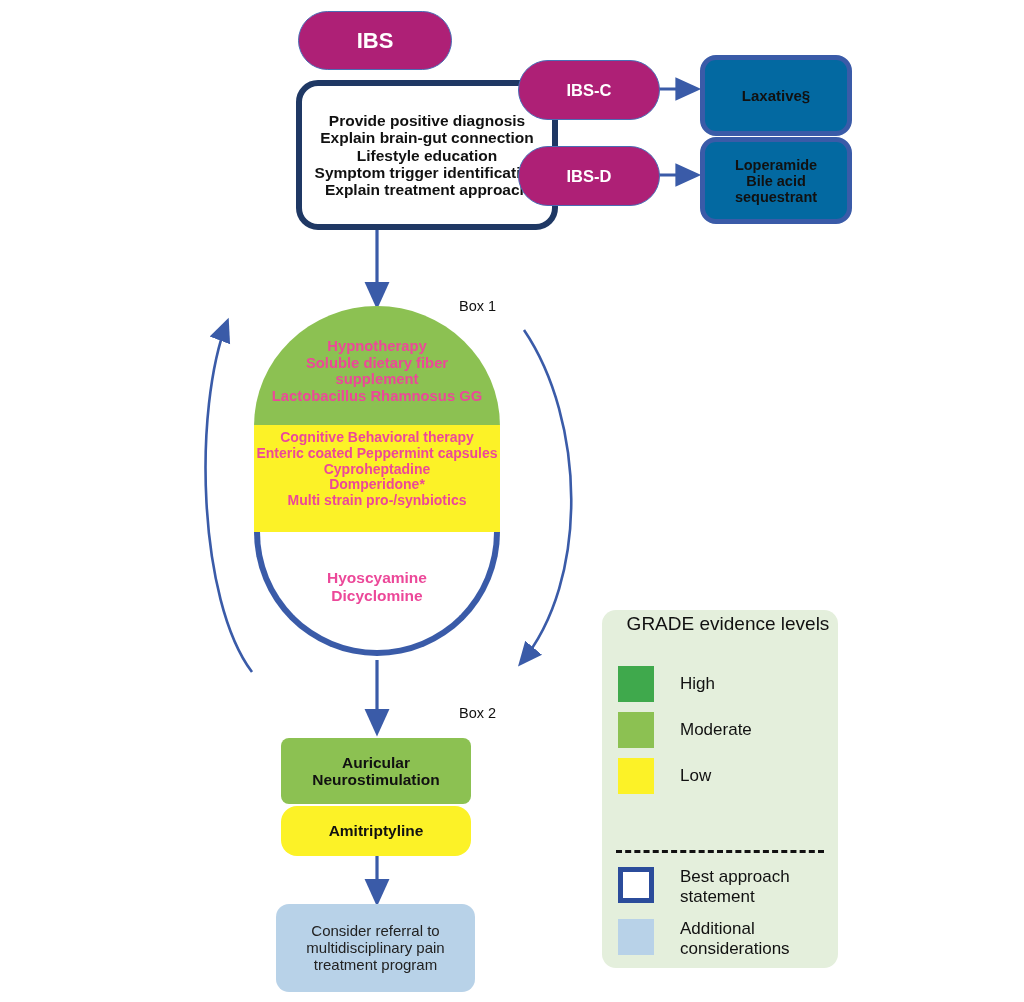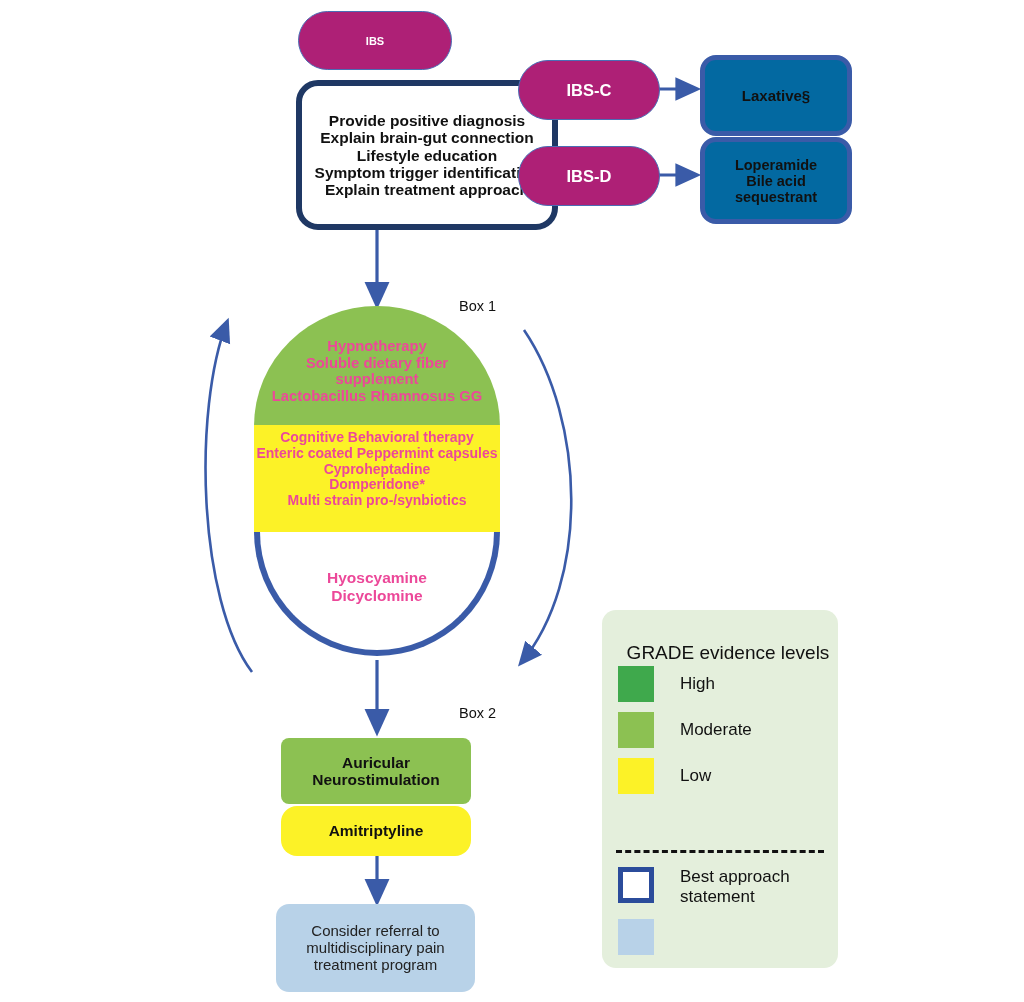--- a/index.html
+++ b/index.html
@@ -182,21 +182,21 @@
 
     <path d="M252,672 C198,600 193,410 227,322" fill="none" stroke="#3A5BA8" stroke-width="2.6" marker-end="url(#ah2)"></path>
 
     <path d="M524,330 C585,420 590,580 521,663" fill="none" stroke="#3A5BA8" stroke-width="2.6" marker-end="url(#ah2)"></path>
 
     <line x1="377" y1="660" x2="377" y2="732" stroke="#3A5BA8" stroke-width="3.2" marker-end="url(#ah)"></line>
 
     <line x1="377" y1="856" x2="377" y2="902" stroke="#3A5BA8" stroke-width="3.2" marker-end="url(#ah)"></line>
   </svg>
 
-  <div class="abs pill" style="left:298px; top:11px; width:152px; height:57px; font-size:11px;">
+  <div class="abs pill" style="left:298px; top:11px; width:152px; height:57px; font-size:22px;">
     <div class="node-text">IBS</div>
   </div>
 
   <div class="abs bps" style="left:252px; top:80px; width:250px; height:138px; font-size:15.5px;margin-left:44px;">
     <div class="node-text">Provide positive diagnosis
 Explain brain-gut connection
 Lifestyle education
 Symptom trigger identification
 Explain treatment approach</div>
   </div>
@@ -253,21 +253,21 @@
   </div>
 
   <div class="abs addl" style="left:276px; top:904px; width:199px; height:88px; font-size:15px;">
     <div class="node-text">Consider referral to
 multidisciplinary pain
 treatment program</div>
   </div>
 
   <div id="legend" style="left:602px; top:610px; width:236px; height:358px;">
 
-    <div id="legend-title" style="top:32px;padding-left:16px;">GRADE evidence levels</div>
+    <div id="legend-title" style="top:3px;padding-left:16px;">GRADE evidence levels</div>
 
     <div class="lg-row" style="left:16px; top:52px; width:204px; height:44px;">
       <div class="lg-swatch" style="top:4px; background:#3FA94C;"></div>
       <div class="lg-text">High</div>
     </div>
 
     <div class="lg-row" style="left:16px; top:144px; width:204px; height:44px;">
       <div class="lg-swatch" style="top:4px; background:#FCF227;"></div>
       <div class="lg-text">Low</div>
     </div>
@@ -281,16 +281,18 @@
     <div id="lg-divider" style="left:14px; top:240px; width:208px;"></div>
 
     <div class="lg-row" style="left:16px; top:252px; width:204px; height:50px;">
       <div class="lg-swatch outline" style="top:5px;"></div>
       <div class="lg-text">Best approach
 statement</div>
     </div>
 
     <div class="lg-row" style="left:16px; top:304px; width:204px; height:50px;">
       <div class="lg-swatch" style="top:5px; background:#B8D2E8;"></div>
+      <div class="lg-text">Additional
+considerations</div>
     </div>
   </div>
 
 </div>
 
 </body></html>

